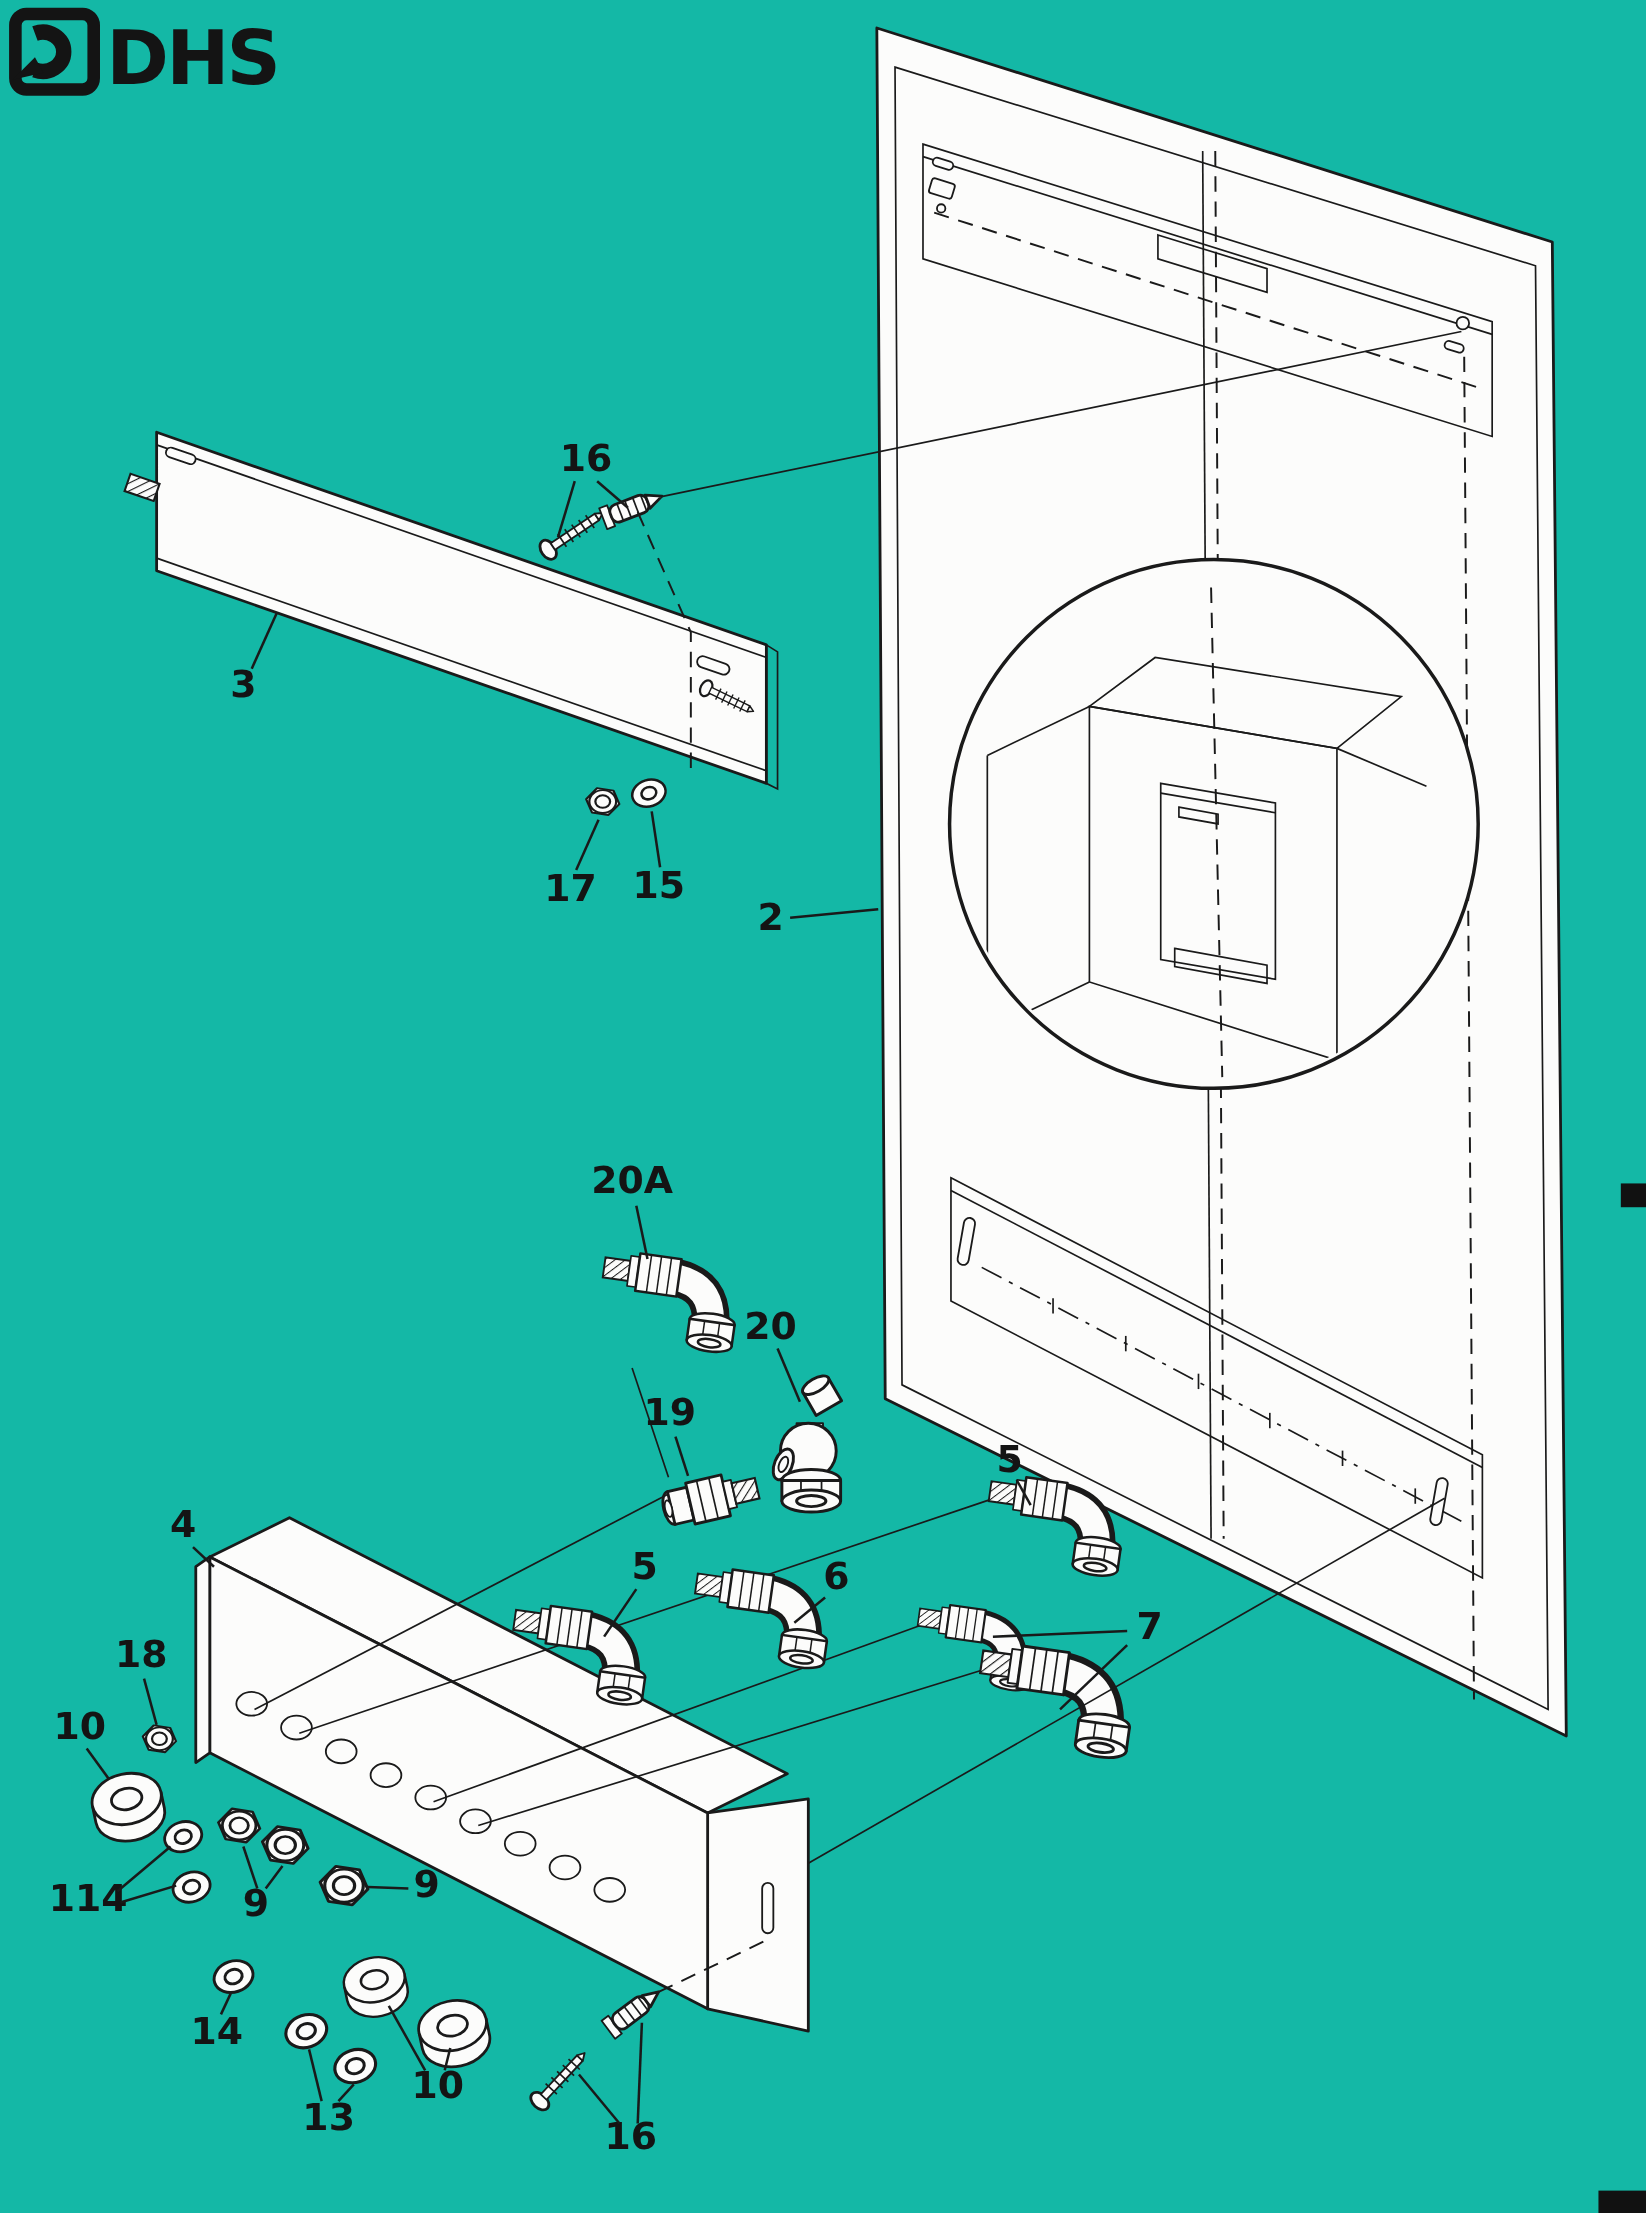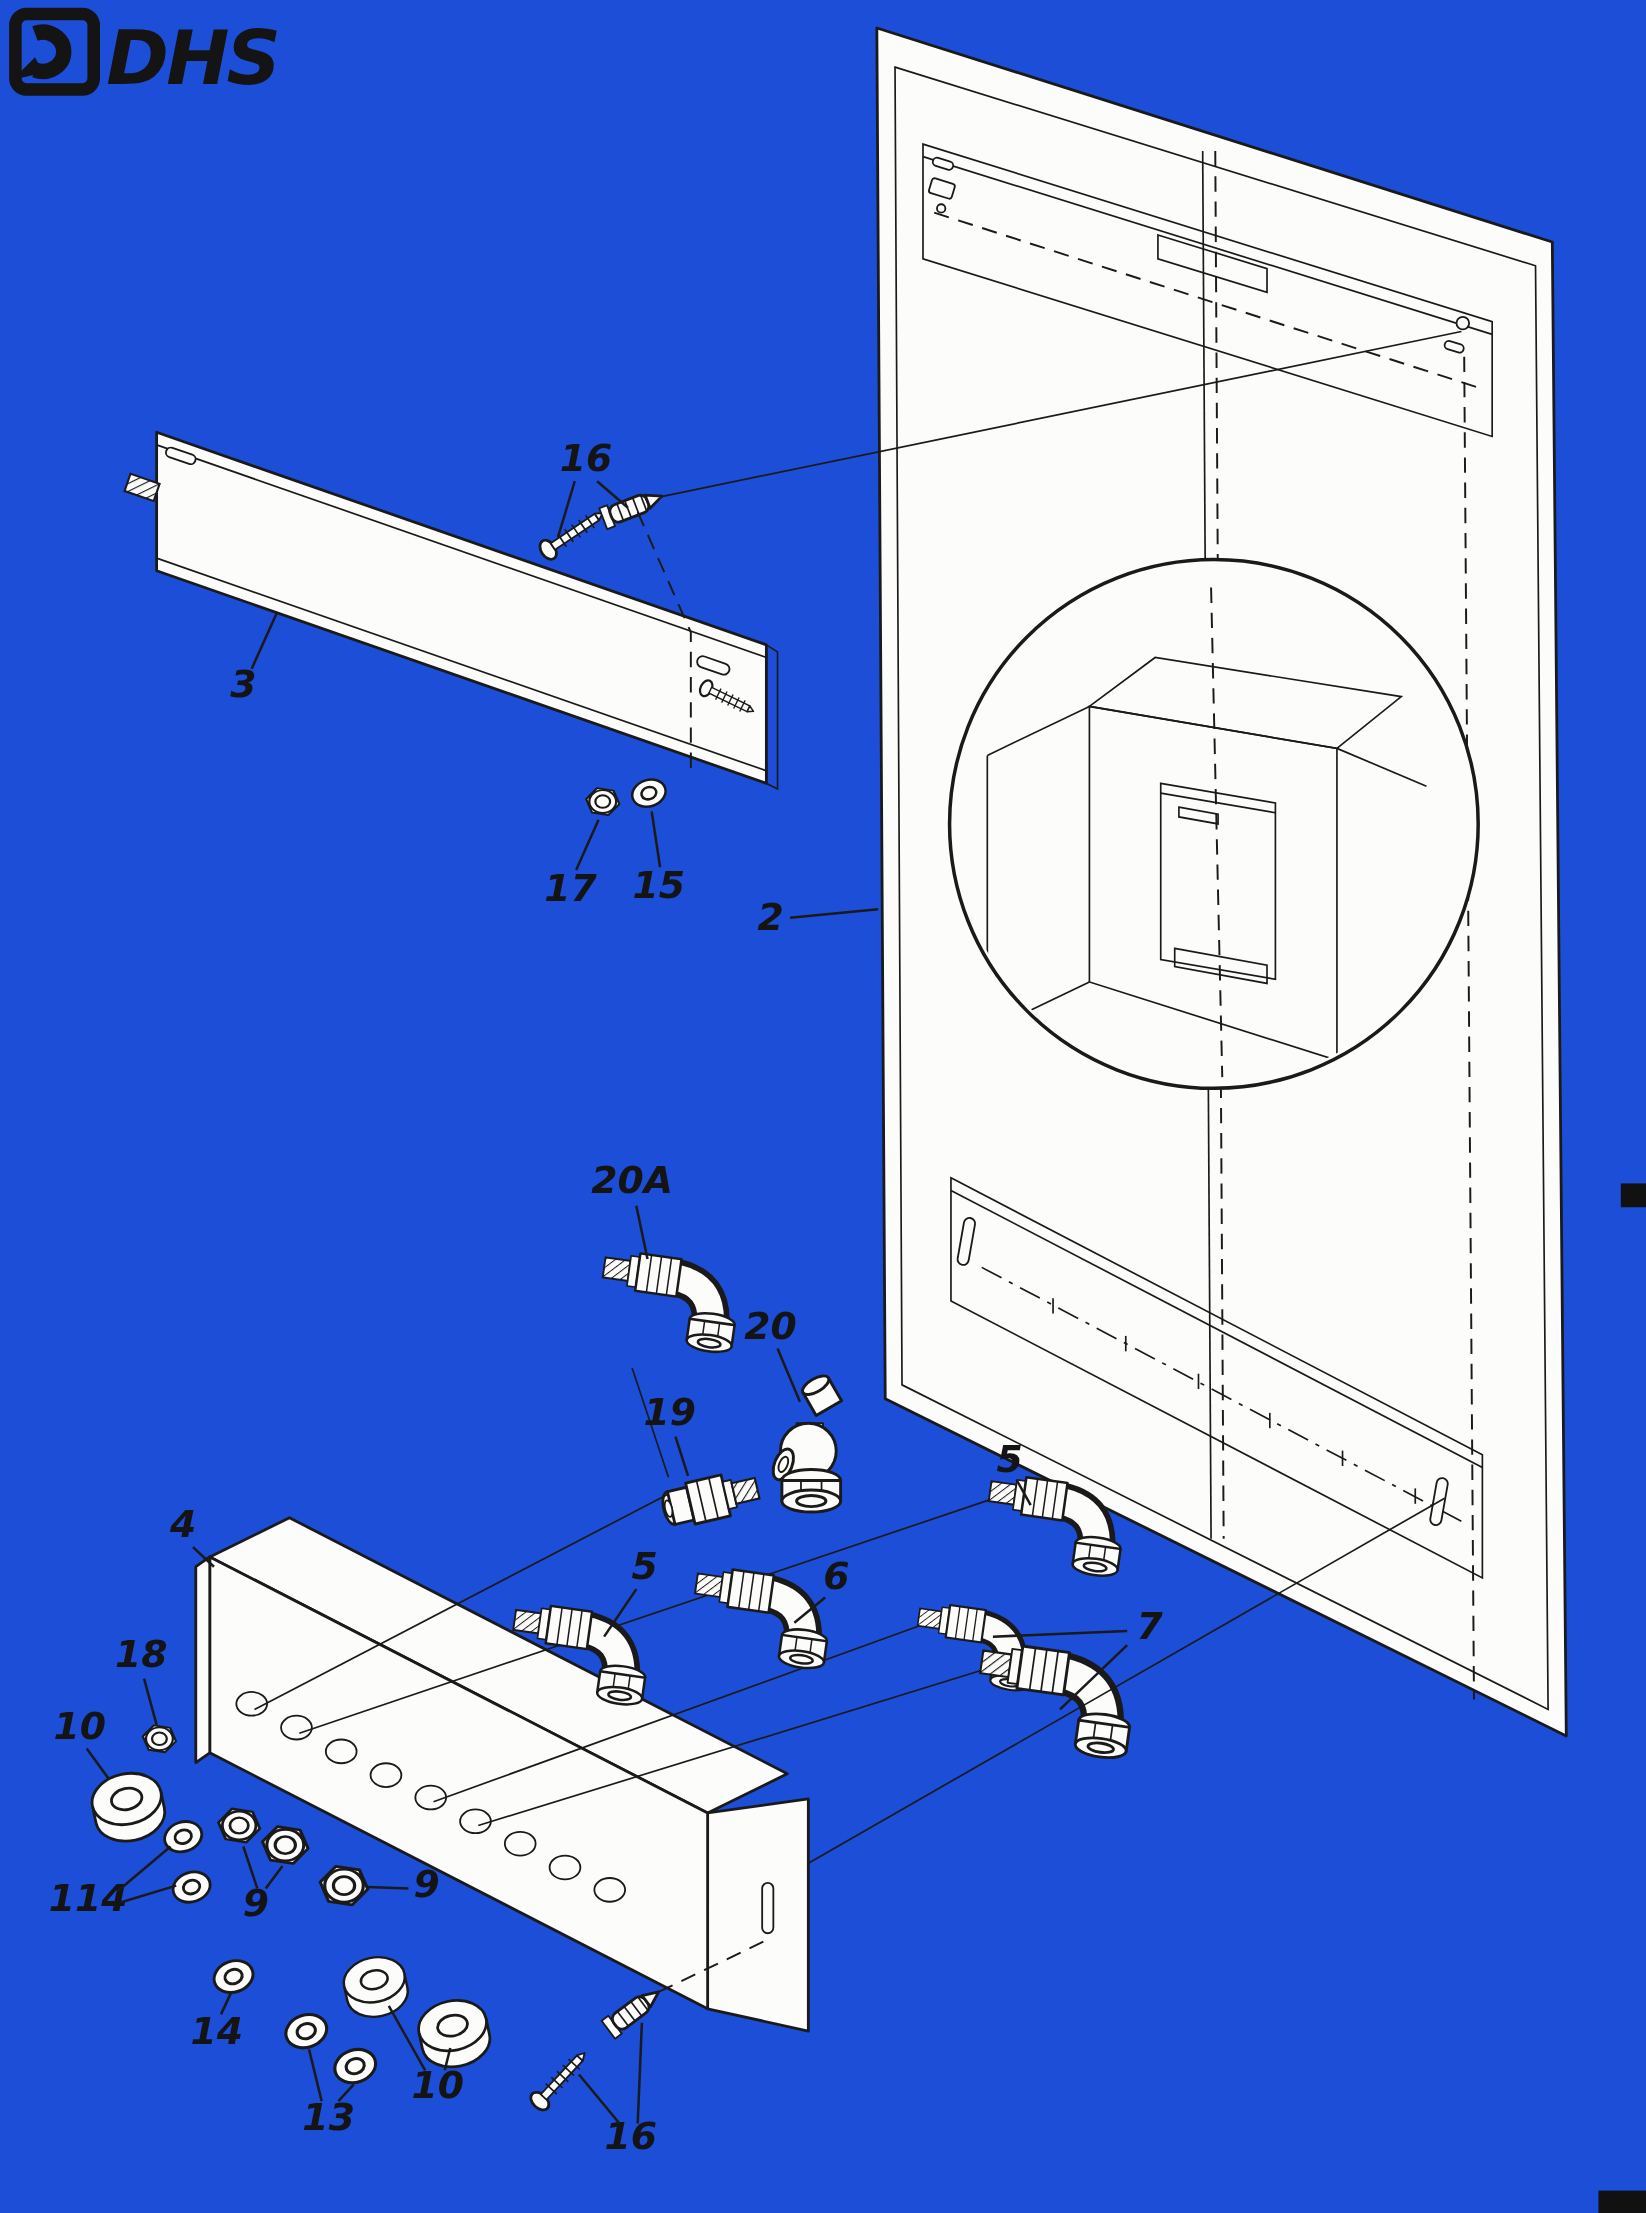--- a/index.html
+++ b/index.html
@@ -1,16 +1,16 @@
 <!DOCTYPE html>
 <html style="font-size:15px"><head>
 <meta charset="utf-8">
 <style>
   html,body{margin:0;padding:0;background:#d9d9d9;}
-  .page{width:1646px;height:2213px;background:#1d4ed8;position:relative;overflow:hidden;font-style:italic;}
+  .page{width:1646px;height:2213px;background:#14b8a6;position:relative;overflow:hidden;}
   svg{display:block;}
   .shape{fill:#fcfcfb;stroke:#1a1a1a;stroke-width:2;stroke-linejoin:round;}
   .thin{stroke-width:1.3;}
   .ln{stroke:#1a1a1a;stroke-width:2;fill:none;}
   .lnthin{stroke:#1a1a1a;stroke-width:1.2;fill:none;}
   .leader{stroke:#1a1a1a;stroke-width:1.8;fill:none;}
   .dash{stroke:#1a1a1a;stroke-width:1.4;fill:none;stroke-dasharray:11 7;}
   .dashdot{stroke:#1a1a1a;stroke-width:1.2;fill:none;stroke-dasharray:16 6 3 6;}
   .lbl{font-family:"DejaVu Sans",sans-serif;font-weight:bold;font-size:27px;fill:#141414;text-anchor:middle;}
   .logo-text{font-family:"DejaVu Sans",sans-serif;font-weight:bold;font-size:54px;letter-spacing:-2px;fill:#141414;}

